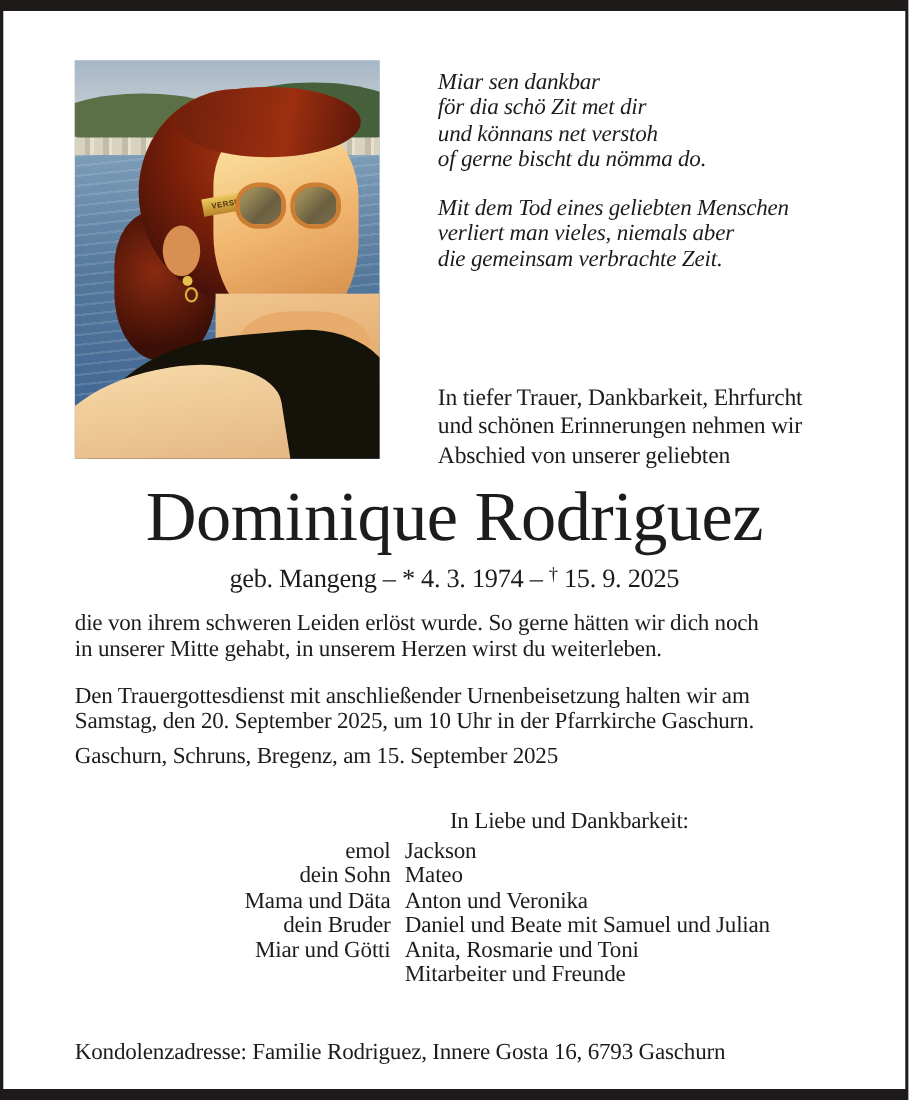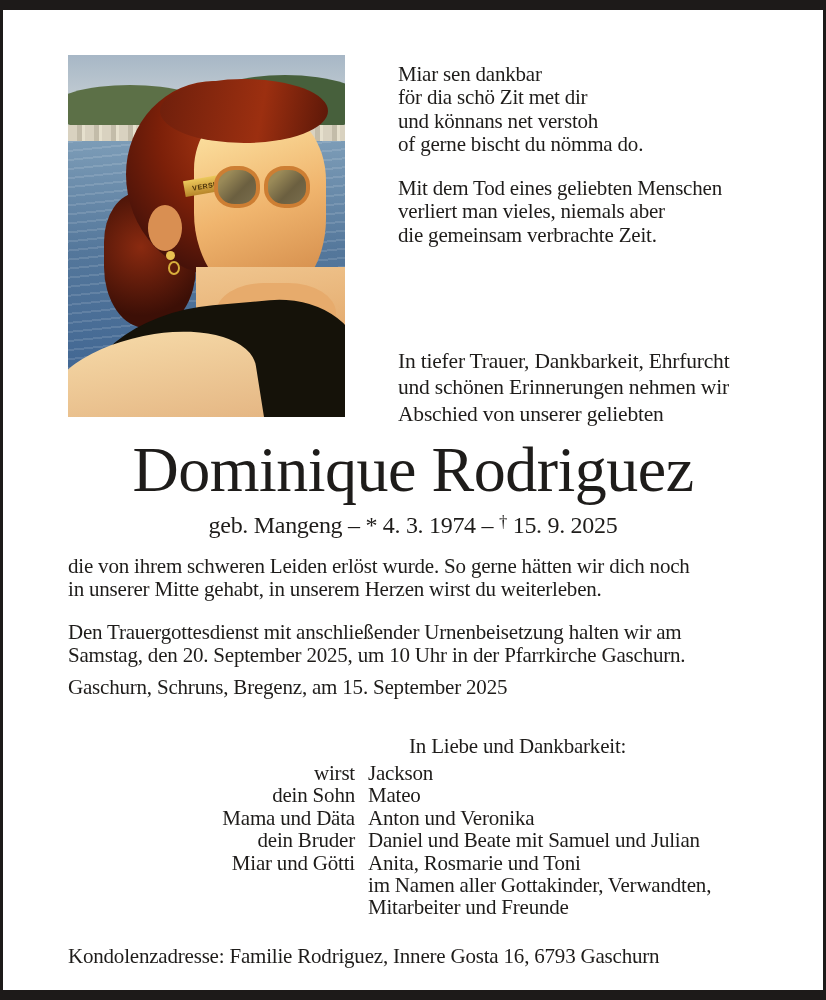--- a/index.html
+++ b/index.html
@@ -43,21 +43,21 @@
   .p-glasses{left:146px;top:110px;width:96px;height:44px;display:flex;gap:4px;align-items:center;}
   .p-lens{width:42px;height:34px;border:4px solid #cd7e33;border-radius:45%;
     background:linear-gradient(135deg,#9a8a58 20%,#6b5f40 60%,#7a6f4e 100%);}
   .p-neck{left:148px;top:228px;width:120px;height:75px;border-radius:40%;background:#e7ab6c;}
   .p-chest{left:128px;top:212px;width:152px;height:105px;background:linear-gradient(170deg,#f0c68f,#df9f60);}
   .p-black{left:8px;top:250px;width:285px;height:130px;border-radius:50% 30% 0 0/75% 50% 0 0;
     transform:rotate(-5deg);background:#151209;}
   .p-arm{left:-22px;top:280px;width:212px;height:105px;border-radius:55% 45% 0 0;
     transform:rotate(-9deg);background:linear-gradient(180deg,#f4d6a4,#e4b582);}
   
-  .quote{left:395px;width:395px;font-size:21px;line-height:23.4px;letter-spacing:-0.2px;}
+  .quote{left:395px;width:395px;font-style:italic;font-size:21px;line-height:23.4px;letter-spacing:-0.2px;}
   .quote div{white-space:nowrap;}
   .q1{top:53px;}
   .q2{top:167px;}
   .intro{left:395px;top:338px;width:400px;font-size:21.5px;line-height:26.3px;letter-spacing:-0.2px;}
   .intro div{white-space:nowrap;}
   .headline{left:0;right:0;top:425px;text-align:center;font-size:64px;line-height:70px;
     letter-spacing:-0.5px;font-weight:normal;margin:0;}
   .subline{left:0;right:0;top:502px;text-align:center;font-size:24px;font-weight:normal;letter-spacing:-0.3px;}
   .dagger{font-size:0.7em;vertical-align:0.38em;}
   .para{left:65px;width:700px;font-size:21px;line-height:23px;letter-spacing:-0.2px;}
@@ -133,44 +133,40 @@
   <div class="abs para p2">
     <div>Den Trauergottesdienst mit anschließender Urnenbeisetzung halten wir am</div>
     <div>Samstag, den 20. September 2025, um 10 Uhr in der Pfarrkirche Gaschurn.</div>
   </div>
 
   <div class="abs dateline"><span class="b">Gaschurn, Schruns, Bregenz,</span><span> am 15. September 2025</span></div>
 
   <div class="abs fam-head">In Liebe und Dankbarkeit:</div>
   <div class="abs fam">
     <div class="frow">
-      <div class="flabel">wirst</div>
+      <div class="flabel">emol</div>
       <div class="fnames"><span class="b">Jackson</span></div>
     </div>
     <div class="frow">
       <div class="flabel">dein Sohn</div>
       <div class="fnames"><span class="b">Mateo</span></div>
     </div>
     <div class="frow">
       <div class="flabel">Mama und Däta</div>
       <div class="fnames"><span class="b">Anton</span><span> und </span><span class="b">Veronika</span></div>
     </div>
     <div class="frow">
       <div class="flabel">dein Bruder</div>
       <div class="fnames"><span class="b">Daniel</span><span> und </span><span class="b">Beate</span><span> mit </span><span class="b">Samuel</span><span> und </span><span class="b">Julian</span></div>
     </div>
     <div class="frow">
       <div class="flabel">Miar und Götti</div>
       <div class="fnames"><span class="b">Anita, Rosmarie</span><span> und </span><span class="b">Toni</span></div>
     </div>
     <div class="frow">
       <div class="flabel"></div>
-      <div class="fnames"><span>im Namen aller Gottakinder, Verwandten,</span></div>
-    </div>
-    <div class="frow">
-      <div class="flabel"></div>
       <div class="fnames"><span>Mitarbeiter und Freunde</span></div>
     </div>
   </div>
 
   <div class="abs footer"><span>Kondolenzadresse: Familie Rodriguez, Innere Gosta 16, 6793 Gaschurn</span></div>
 
 </div>
 
 </body></html>

